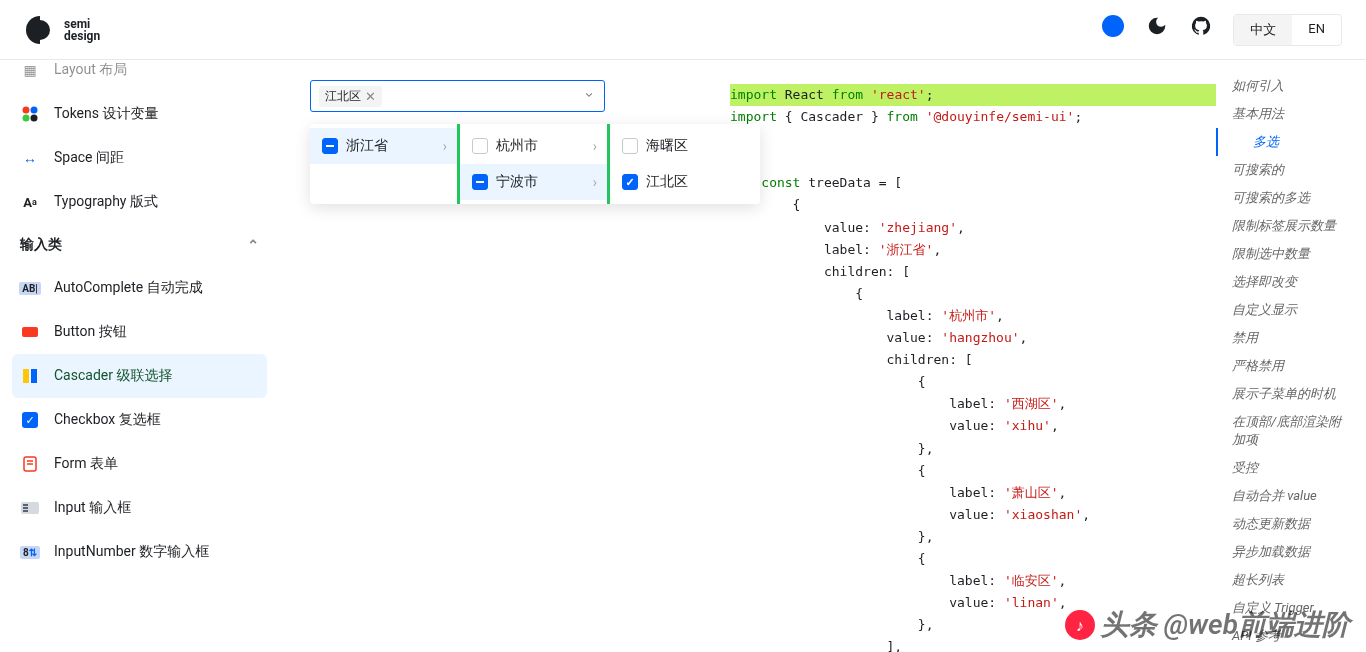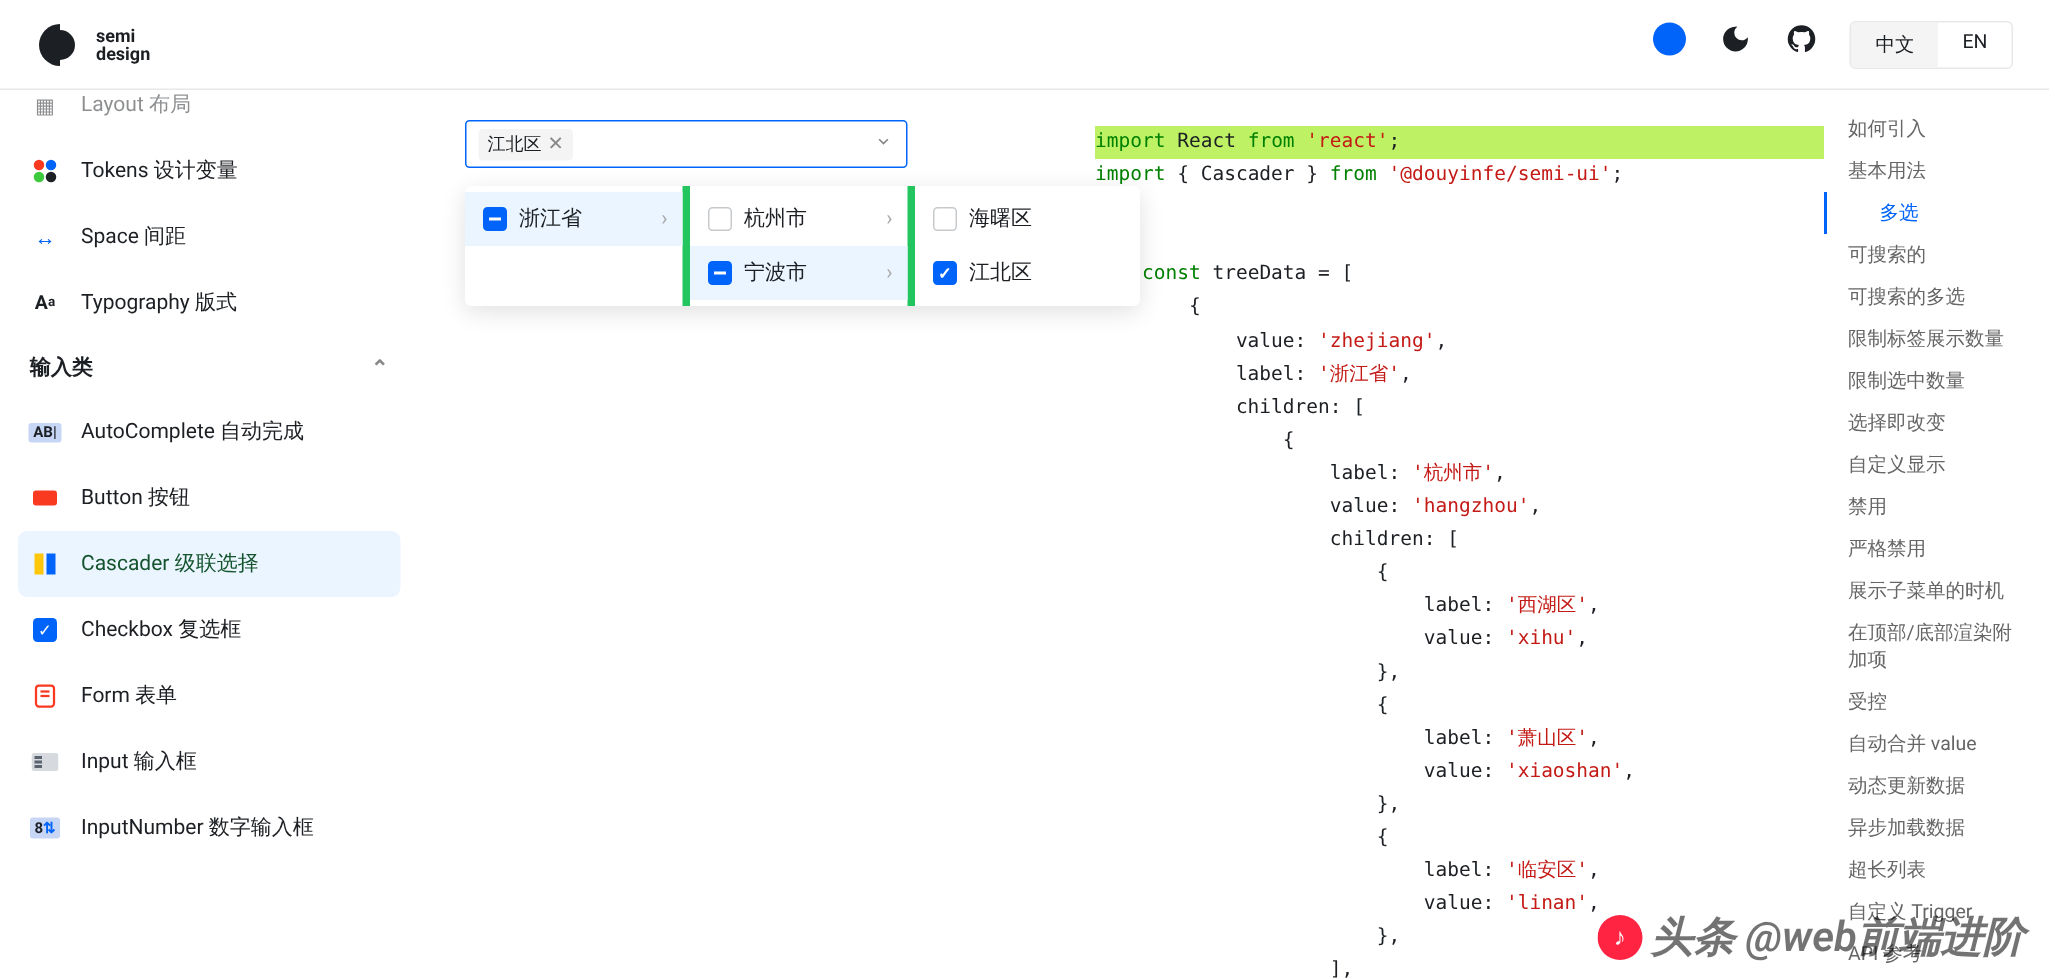--- a/index.html
+++ b/index.html
@@ -21,37 +21,37 @@
 .nav-item.header-item { font-weight: 600; justify-content: space-between; cursor: default; }
 .nav-icon { width: 20px; height: 20px; display: flex; align-items: center; justify-content: center; flex-shrink: 0; }
 .main { flex: 1; display: flex; overflow: hidden; }
 .content { flex: 1; padding: 20px 0 0 30px; overflow: hidden; }
 .demo-area { background: #fff; position: relative; }
 .cascader-sel { width: 295px; border: 1px solid #0064fa; border-radius: 3px; padding: 4px 30px 4px 8px; position: relative; display: flex; align-items: center; min-height: 32px; }
 .cascader-sel .chevron { position: absolute; right: 8px; top: 50%; transform: translateY(-50%); color: #888; }
 .tag { display: inline-flex; align-items: center; background: #f4f4f4; border-radius: 3px; padding: 2px 6px; font-size: 12px; gap: 4px; }
 .tag-close { cursor: pointer; color: #888; font-size: 13px; }
 .dropdown-panel { position: absolute; top: 44px; left: 0; display: flex; background: #fff; box-shadow: 0 4px 16px rgba(0,0,0,0.12); border-radius: 4px; z-index: 10; }
-.drop-col { width: 150px; padding: 4px 0; border-right: 5px solid #22c55e; }
+.drop-col { width: 150px; padding: 4px 0; border-right: 3px solid #22c55e; }
 .drop-col:last-child { border-right: none; }
 .drop-item { display: flex; align-items: center; padding: 9px 12px; cursor: pointer; gap: 8px; position: relative; }
 .drop-item.selected { background: #eaf5ff; }
 .drop-item .arrow { position: absolute; right: 10px; color: #aaa; }
 .checkbox { width: 16px; height: 16px; border: 1px solid #c6cacd; border-radius: 3px; display: flex; align-items: center; justify-content: center; flex-shrink: 0; }
 .checkbox.indeterminate { background: #0064fa; border-color: #0064fa; }
 .checkbox.indeterminate::after { content: ''; width: 8px; height: 2px; background: #fff; }
 .checkbox.checked { background: #0064fa; border-color: #0064fa; }
 .checkbox.checked::after { content: '✓'; color: #fff; font-size: 11px; font-weight: bold; }
 .code-block { background: #fff; padding: 0; font-family: Consolas, Monaco, monospace; font-size: 13px; line-height: 1.7; margin-left: 420px; margin-top: -28px; }
 .code-line { white-space: pre; }
 .code-line.hl { background: #bef264; }
 .kw { color: #008000; }
 .str { color: #c41a16; }
 .toc { width: 150px; padding: 12px 0; font-size: 13px; overflow-y: auto; }
-.toc-item { padding: 5px 14px; color: #666; cursor: pointer; border-left: 2px solid transparent; }
+.toc-item { padding: 5px 14px; color: #666; cursor: pointer; border-left: 2px solid transparent; font-style: italic; }
 .toc-item.active { color: #0064fa; border-left-color: #0064fa; font-weight: 500; padding-left: 35px; }
 .watermark { position: fixed; bottom: 8px; right: 16px; font-size: 28px; font-style: italic; font-weight: 600; color: rgba(0,0,0,0.55); pointer-events: none; display: flex; align-items: center; gap: 6px; }
 .wm-logo { width: 30px; height: 30px; border-radius: 50%; background: #ff2442; display: flex; align-items: center; justify-content: center; color: #fff; font-size: 16px; font-style: normal; }
 </style>
 </head>
 <body>
 
 <div class="header">
   <div class="logo">
     <svg class="logo-mark" viewBox="0 0 32 32">

